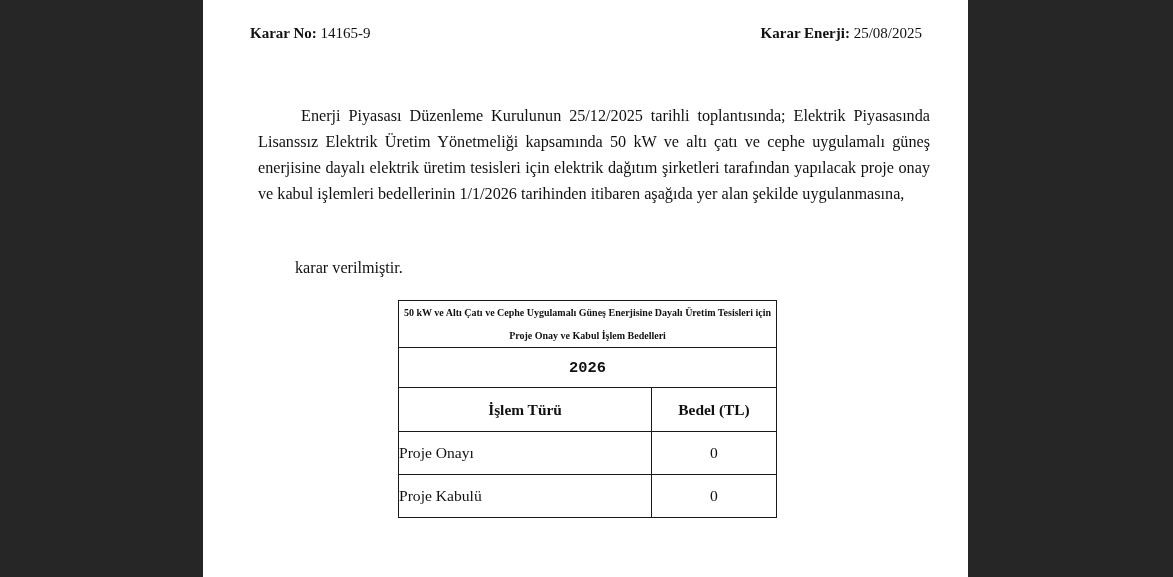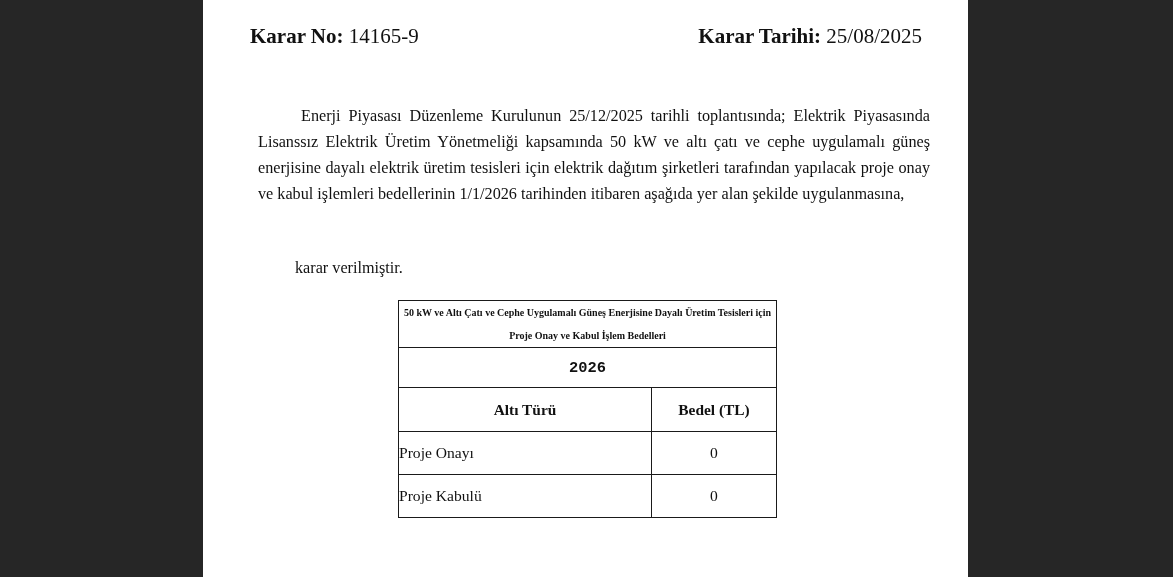--- a/index.html
+++ b/index.html
@@ -41,21 +41,21 @@
   }
 
   .doc-header {
     position: absolute;
     left: 47px;
     top: 24px;
     width: 672px;
     display: flex;
     justify-content: space-between;
     align-items: baseline;
-    font-size: 21px;
+    font-size: 15px;
     line-height: 1.2;
   }
   .hdr-group { white-space: nowrap; }
   .hdr-label {
     font-weight: bold;
   }
   .hdr-value {
     font-weight: normal;
   }
 
@@ -141,21 +141,21 @@
   <div class="letterbox right"></div>
 
   <div class="page">
 
     <div class="doc-header">
       <div class="hdr-group">
         <span class="hdr-label">Karar No:</span>
         <span class="hdr-value">14165-9</span>
       </div>
       <div class="hdr-group">
-        <span class="hdr-label">Karar Tarihi:</span>
+        <span class="hdr-label">Karar Enerji:</span>
         <span class="hdr-value">25/08/2025</span>
       </div>
     </div>
 
     <p class="body-para">Enerji Piyasası Düzenleme Kurulunun 25/12/2025 tarihli toplantısında; Elektrik Piyasasında Lisanssız Elektrik Üretim Yönetmeliği kapsamında 50 kW ve altı çatı ve cephe uygulamalı güneş enerjisine dayalı elektrik üretim tesisleri için elektrik dağıtım şirketleri tarafından yapılacak proje onay ve kabul işlemleri bedellerinin 1/1/2026 tarihinden itibaren aşağıda yer alan şekilde uygulanmasına,</p>
 
     <p class="closing-para">karar verilmiştir.</p>
 
     <table class="fee-table">
       <colgroup>
@@ -163,21 +163,21 @@
         <col class="col-right">
       </colgroup>
       <tbody>
         <tr>
           <td class="cell-title" colspan="2">50 kW ve Altı Çatı ve Cephe Uygulamalı Güneş Enerjisine Dayalı Üretim Tesisleri için Proje Onay ve Kabul İşlem Bedelleri</td>
         </tr>
         <tr>
           <td class="cell-year" colspan="2">2026</td>
         </tr>
         <tr>
-          <td class="cell-colhead">Altı Türü</td>
+          <td class="cell-colhead">İşlem Türü</td>
           <td class="cell-colhead">Bedel (TL)</td>
         </tr>
         <tr>
           <td class="cell-item">Proje Onayı</td>
           <td class="cell-value">0</td>
         </tr>
         <tr>
           <td class="cell-item">Proje Kabulü</td>
           <td class="cell-value">0</td>
         </tr>

